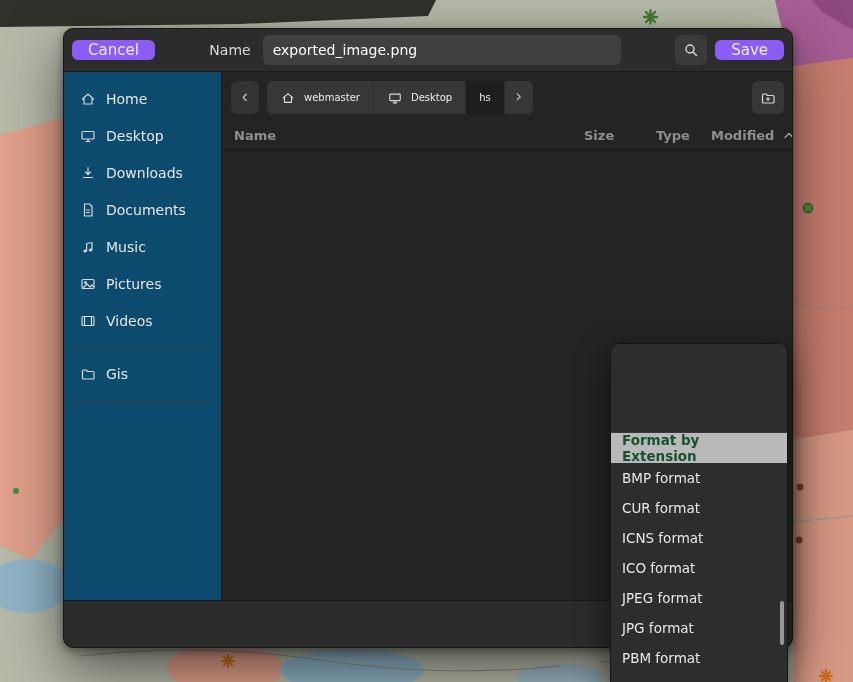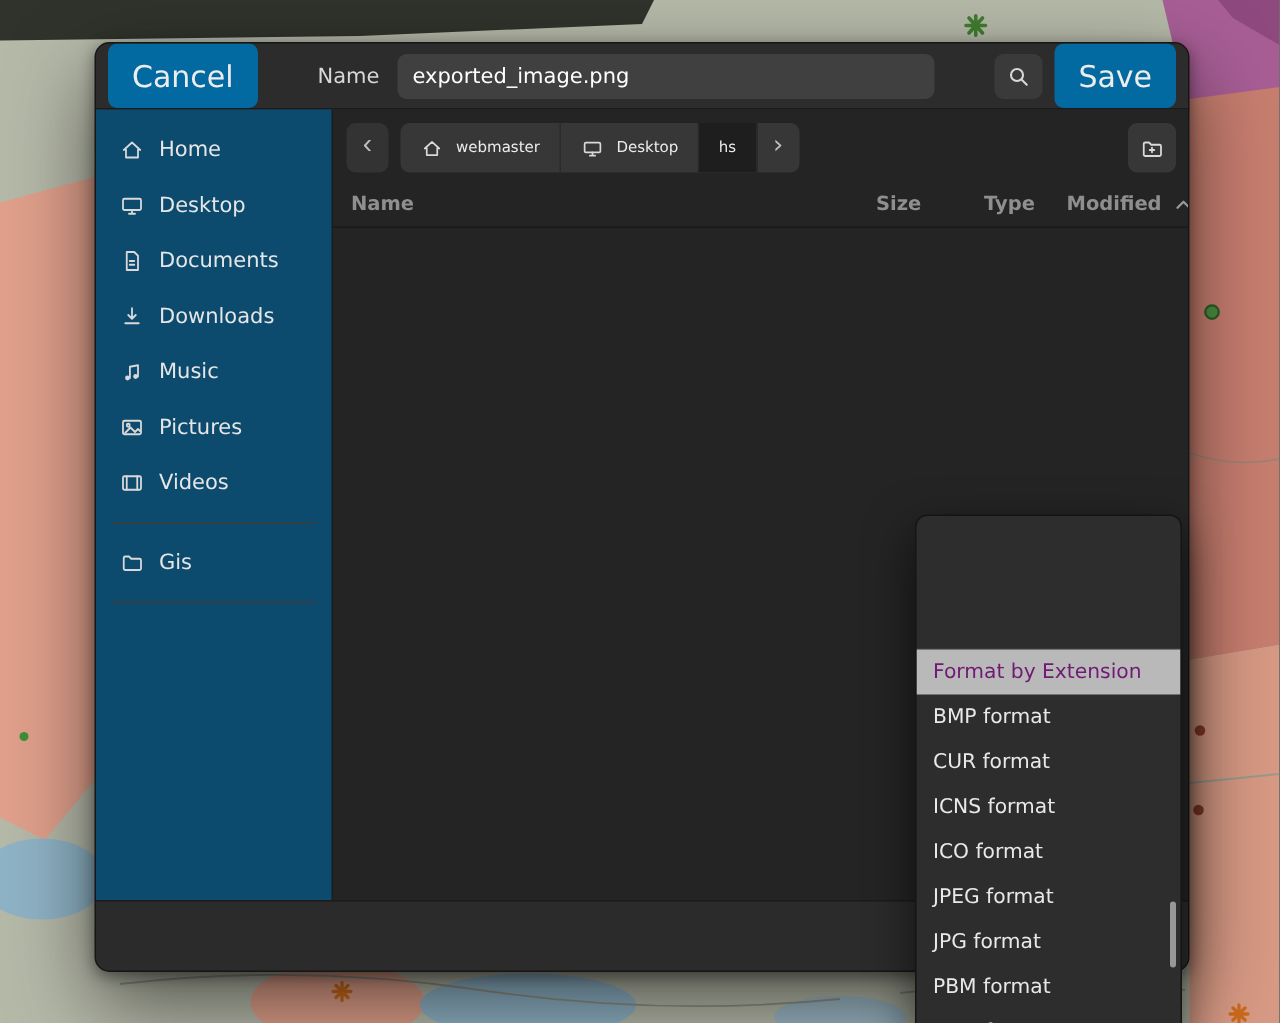--- a/index.html
+++ b/index.html
@@ -16,22 +16,22 @@
     background:#242424;border:1px solid #161616;border-radius:10px;
     box-shadow:0 22px 55px rgba(0,0,0,.55),0 3px 10px rgba(0,0,0,.4);
     display:flex;flex-direction:column;overflow:hidden;z-index:5;box-sizing:border-box;
   }
   .headerbar{
     flex:0 0 42px;background:#2c2c2c;border-bottom:1px solid #1b1b1b;
     display:flex;align-items:center;padding:0 8px;gap:8px;
   }
   .hspacer{flex:1;}
   .btn{
-    height:43px;padding:0 16px;background:#0369a1;border:none;border-radius:6px;
-    color:#ededed;font-size:20px;font-family:inherit;cursor:pointer;
+    height:20px;padding:0 16px;background:#8b5cf6;border:none;border-radius:6px;
+    color:#ededed;font-size:15px;font-family:inherit;cursor:pointer;
   }
   .name-label{color:#d8d8d8;font-size:14px;margin-right:4px;}
   .entry{
     height:30px;width:358px;background:#404040;border:none;border-radius:6px;
     color:#fff;font-size:14px;padding:0 10px;font-family:inherit;box-sizing:border-box;
   }
   .icon-btn{
     width:32px;height:30px;background:#3a3a3a;border:none;border-radius:6px;
     display:flex;align-items:center;justify-content:center;cursor:pointer;padding:0;
   }
@@ -88,21 +88,21 @@
   .format-menu{
     position:absolute;left:610px;top:343px;width:178px;height:362px;
     background:#2d2d2d;border:1px solid #151515;border-radius:8px;
     box-shadow:0 12px 32px rgba(0,0,0,.6);z-index:10;box-sizing:border-box;overflow:hidden;
   }
   .menu-blank{height:88px;border-bottom:1px solid #383838;}
   .menu-item{
     height:30px;display:flex;align-items:center;padding:0 11px;
     color:#e8e8e8;font-size:13.5px;cursor:pointer;
   }
-  .menu-item.selected{background:#b9b9b9;color:#701a75;}
+  .menu-item.selected{background:#b9b9b9;color:#14532d;font-weight:bold;}
   .menu-scroll{
     position:absolute;right:3px;top:257px;width:4px;height:44px;
     background:#979797;border-radius:2px;cursor:grab;
   }
 </style>
 </head>
 <body>
 
 <div class="stage">
 
@@ -166,30 +166,30 @@
         </div>
         <div class="side-item">
           <svg class="icon16" viewBox="0 0 16 16" fill="none" stroke="#d9d9d9" stroke-width="1.2" stroke-linecap="round" stroke-linejoin="round">
               <rect x="2" y="3.5" width="12" height="7.5" rx="1"></rect>
               <path d="M6 13.5h4M8 11v2.5"></path>
             </svg>
           <span>Desktop</span>
         </div>
         <div class="side-item">
           <svg class="icon16" viewBox="0 0 16 16" fill="none" stroke="#d9d9d9" stroke-width="1.2" stroke-linecap="round" stroke-linejoin="round">
+              <path d="M8 2.5v6.5M5.5 7 8 9.5 10.5 7M3.5 12.5h9"></path>
+            </svg>
+          <span>Downloads</span>
+        </div>
+        <div class="side-item">
+          <svg class="icon16" viewBox="0 0 16 16" fill="none" stroke="#d9d9d9" stroke-width="1.2" stroke-linecap="round" stroke-linejoin="round">
               <path d="M4.5 2h5L12 4.5V14H4.5z"></path>
               <path d="M6.5 8h3M6.5 10.5h3"></path>
             </svg>
           <span>Documents</span>
-        </div>
-        <div class="side-item">
-          <svg class="icon16" viewBox="0 0 16 16" fill="none" stroke="#d9d9d9" stroke-width="1.2" stroke-linecap="round" stroke-linejoin="round">
-              <path d="M8 2.5v6.5M5.5 7 8 9.5 10.5 7M3.5 12.5h9"></path>
-            </svg>
-          <span>Downloads</span>
         </div>
         <div class="side-item">
           <svg class="icon16" viewBox="0 0 16 16" fill="none" stroke="#d9d9d9" stroke-width="1.2" stroke-linecap="round" stroke-linejoin="round">
               <path d="M6.6 12V4.5L12 3.5V11"></path>
               <circle cx="5" cy="12" r="1.6" fill="#d9d9d9" stroke="none"></circle>
               <circle cx="10.4" cy="11" r="1.6" fill="#d9d9d9" stroke="none"></circle>
             </svg>
           <span>Music</span>
         </div>
         <div class="side-item">

